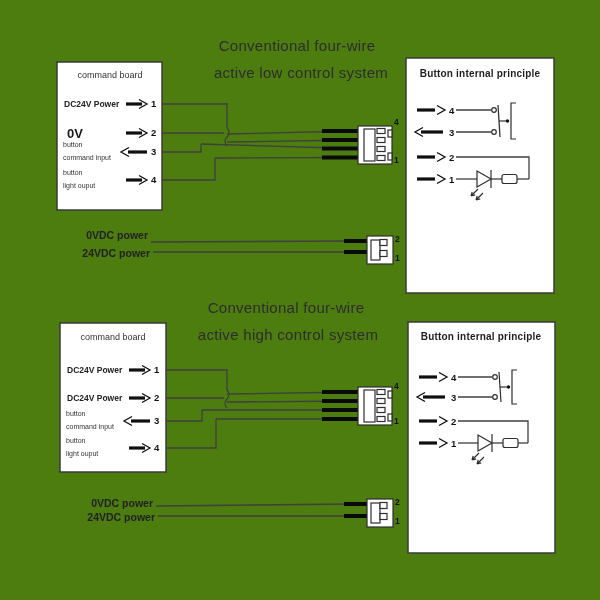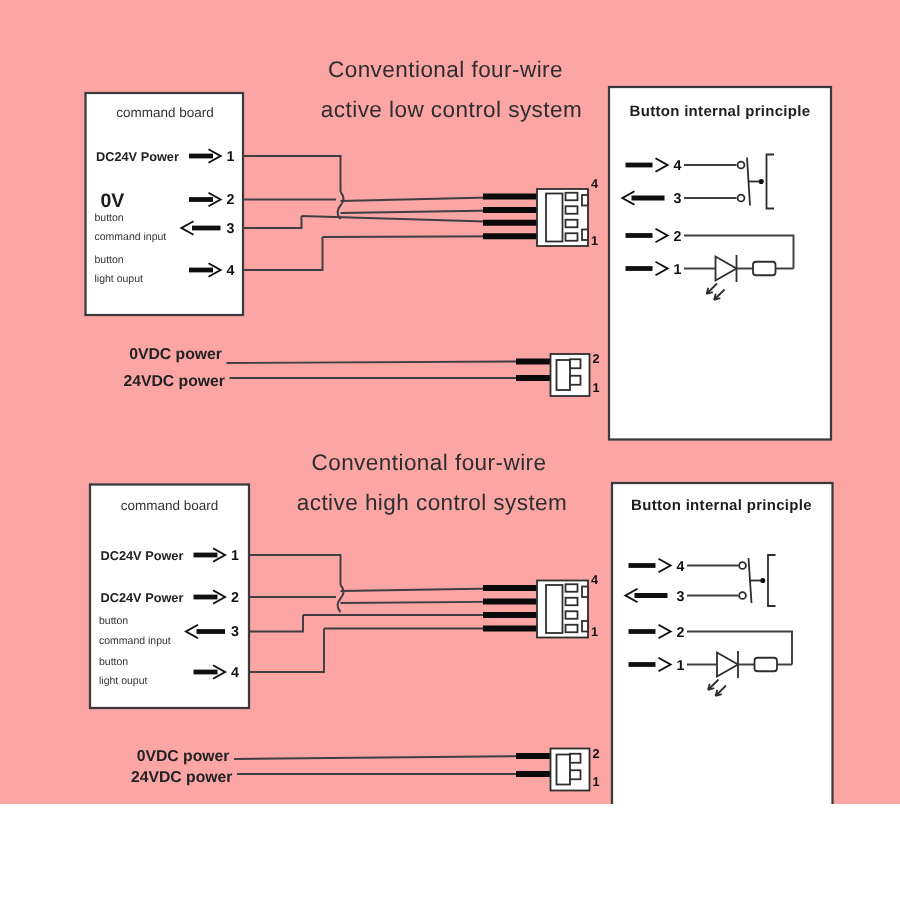--- a/index.html
+++ b/index.html
@@ -1,16 +1,16 @@
 <!DOCTYPE html>
 <html><head>
 <meta charset="utf-8">
 <style>
   html,body{margin:0;padding:0;background:#ffffff;}
-  .stage{position:relative;width:600px;height:536px;background:#fca5a5;overflow:hidden;}
+  .stage{position:relative;width:600px;height:600px;background:#4d7c0f;overflow:hidden;}
   svg{display:block;}
   text{font-family:"Liberation Sans", sans-serif;}
   .t-title{font-size:15px;font-weight:400;fill:#2d2d2d;letter-spacing:.3px;}
   .t-box-title{font-size:10px;font-weight:700;fill:#1f1f1f;letter-spacing:.2px;}
   .t-board-title{font-size:9px;font-weight:400;fill:#333;}
   .t-label{font-size:8.5px;font-weight:600;fill:#222;}
   .t-label-sm{font-size:7px;font-weight:400;fill:#333;}
   .t-label-lg{font-size:13px;font-weight:700;fill:#1a1a1a;}
   .t-num{font-size:9.5px;font-weight:700;fill:#111;}
   .t-power{font-size:10.5px;font-weight:600;fill:#222;}

